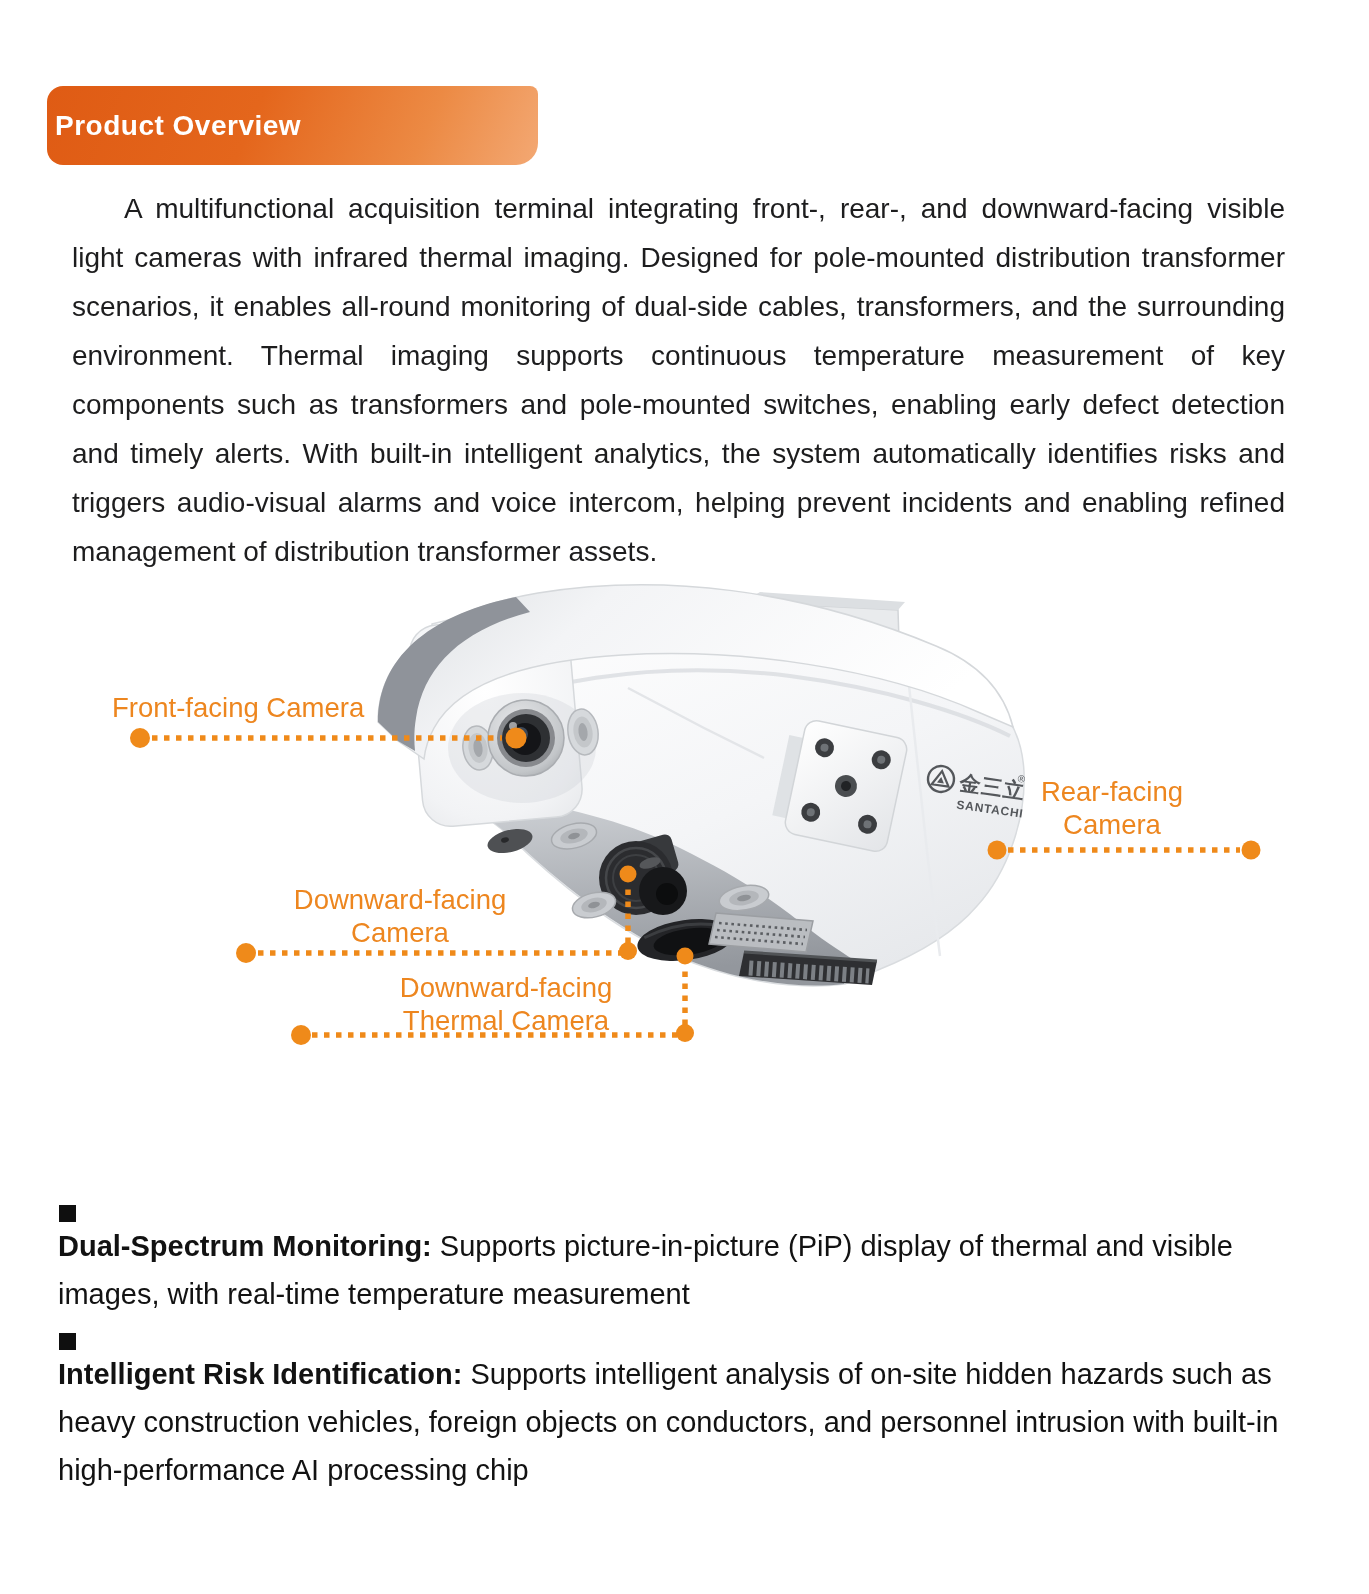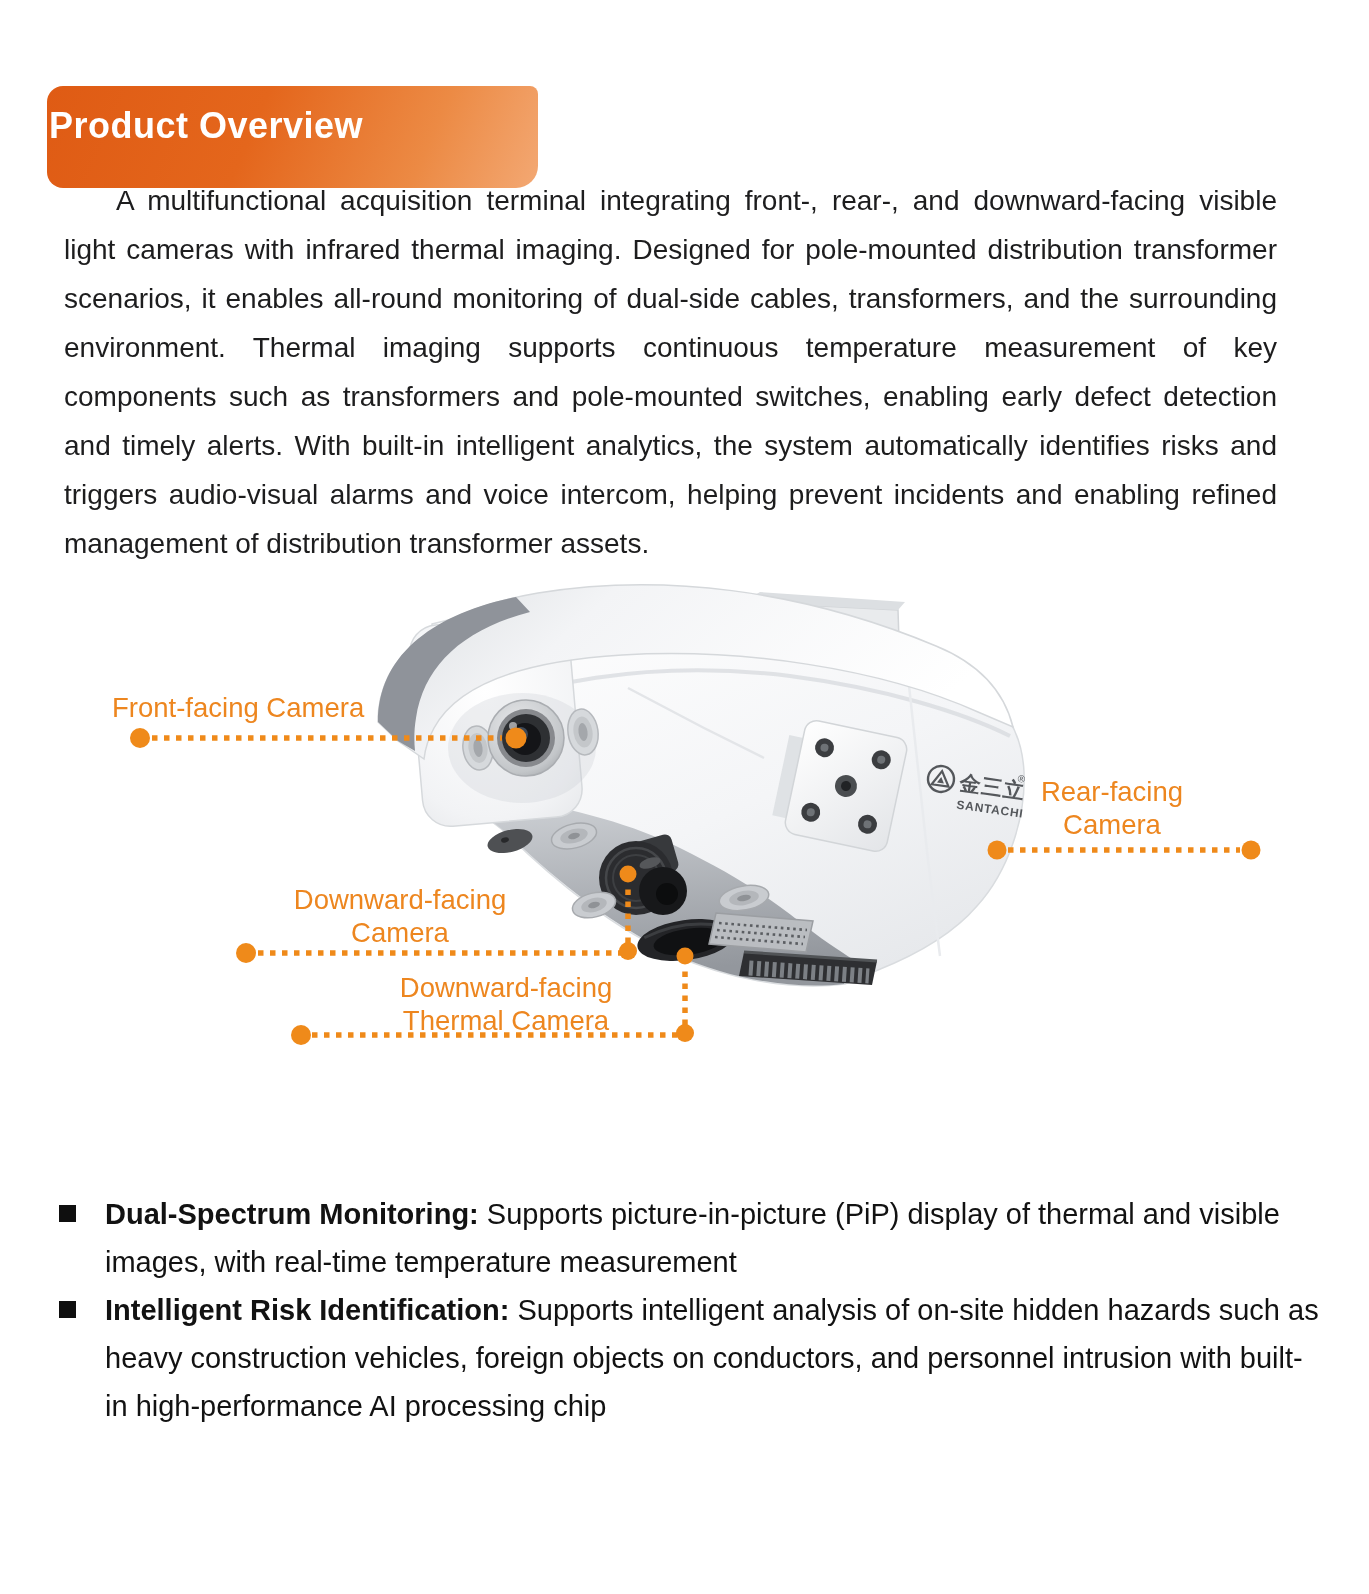--- a/index.html
+++ b/index.html
@@ -2,46 +2,46 @@
 <html><head>
 <meta charset="utf-8">
 <style>
   html, body { margin: 0; padding: 0; background: #ffffff; }
   .page {
     position: relative; width: 1369px; height: 1594px;
     background: #ffffff; overflow: hidden;
     font-family: "Liberation Sans", "DejaVu Sans", sans-serif;
   }
   .banner {
-    position: absolute; left: 47px; height: 102px; box-sizing: border-box;
+    position: absolute; left: 47px; height: 79px; box-sizing: border-box;
     border-radius: 16px 8px 22px 16px;
     background: linear-gradient(113deg, #df5b14 0%, #e4661c 42%, #ec8a44 76%, #f3a873 100%);
-    color: #ffffff; font-size: 36px; font-weight: bold;
-    line-height: 79px; padding-left: 2px; letter-spacing: 0.5px;
+    color: #ffffff; font-size: 28px; font-weight: bold;
+    line-height: 79px; padding-left: 8px; letter-spacing: 0.5px;
   }
   .banner-overview { top: 86px; width: 491px; }
   .banner-features { top: 1086px; width: 458px; }
   .overview-text {
-    position: absolute; left: 64px; top: 176px; width: 1213px; margin: 0;
+    position: absolute; left: 64px; top: 176px; width: 1213px; margin: 8px;
     font-size: 28px; line-height: 49px; color: #1d1d1e;
     text-align: justify; text-indent: 52px;
   }
   .figure { position: absolute; left: 0; top: 560px; width: 1369px; height: 515px; }
   .fig-label {
     font-family: "Liberation Sans", "DejaVu Sans", sans-serif;
     font-size: 27.5px; fill: #ed861f;
   }
   .mid { text-anchor: middle; }
   .dotline { stroke: #ef8a1a; stroke-width: 5.5; stroke-dasharray: 5.5 6.5; fill: none; }
   .dot { fill: #ef8a1a; }
   .logo-cjk { font-size: 21px; font-weight: bold; letter-spacing: 1px; fill: #54575b; }
   .logo-reg { font-size: 10px; fill: #54575b; }
   .logo-latin { font-size: 12px; font-weight: bold; letter-spacing: 0.8px; fill: #54575b; }
   .features { position: absolute; left: 58px; top: 1190px; width: 1262px; }
-  .feature-item { display: flex; align-items: flex-start; font-size: 29px; line-height: 48px; color: #121212; }
+  .feature-item { display: flex; align-items: flex-start; font-size: 29px; line-height: 48px; color: #121212; flex-direction: column; }
   .bullet { width: 17px; height: 17px; background: #0f0f0f; margin: 15px 29px 0 1px; flex: 0 0 17px; }
   .feature-text { margin: 0; }
   .feature-text b { font-weight: bold; }
 </style>
 </head>
 <body>
 
 <div class="page">
 
   <div class="banner banner-overview">

